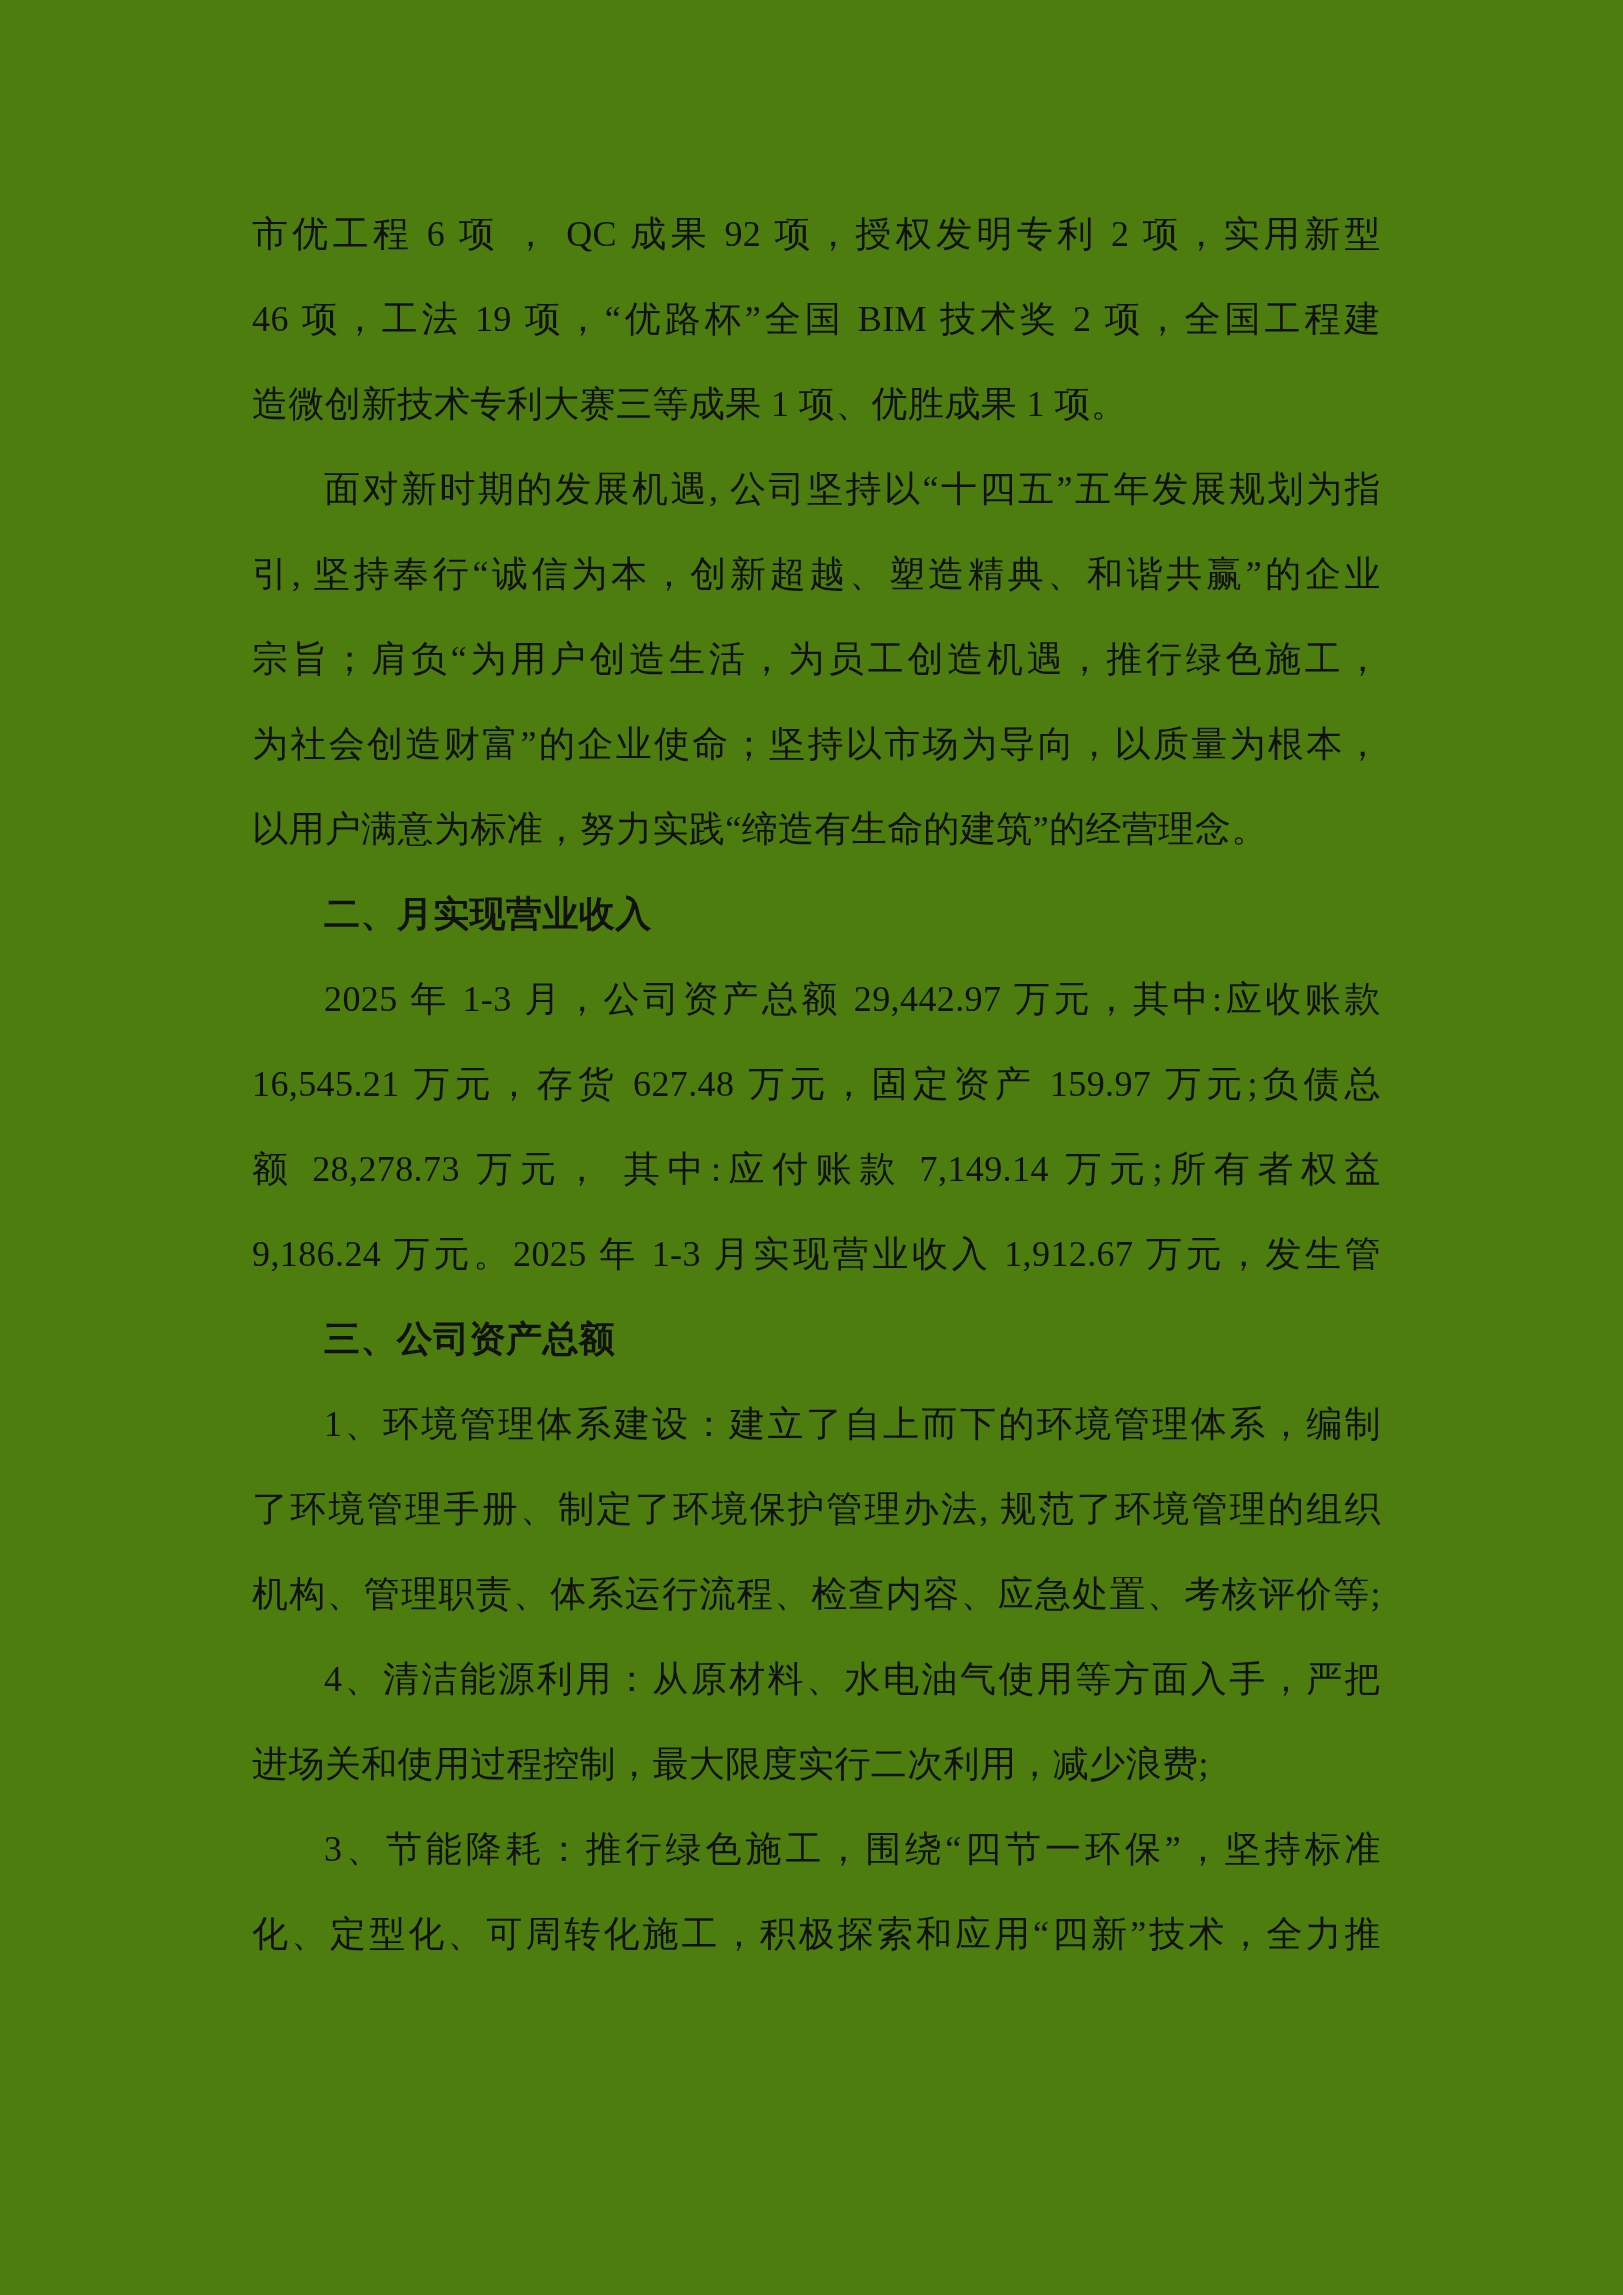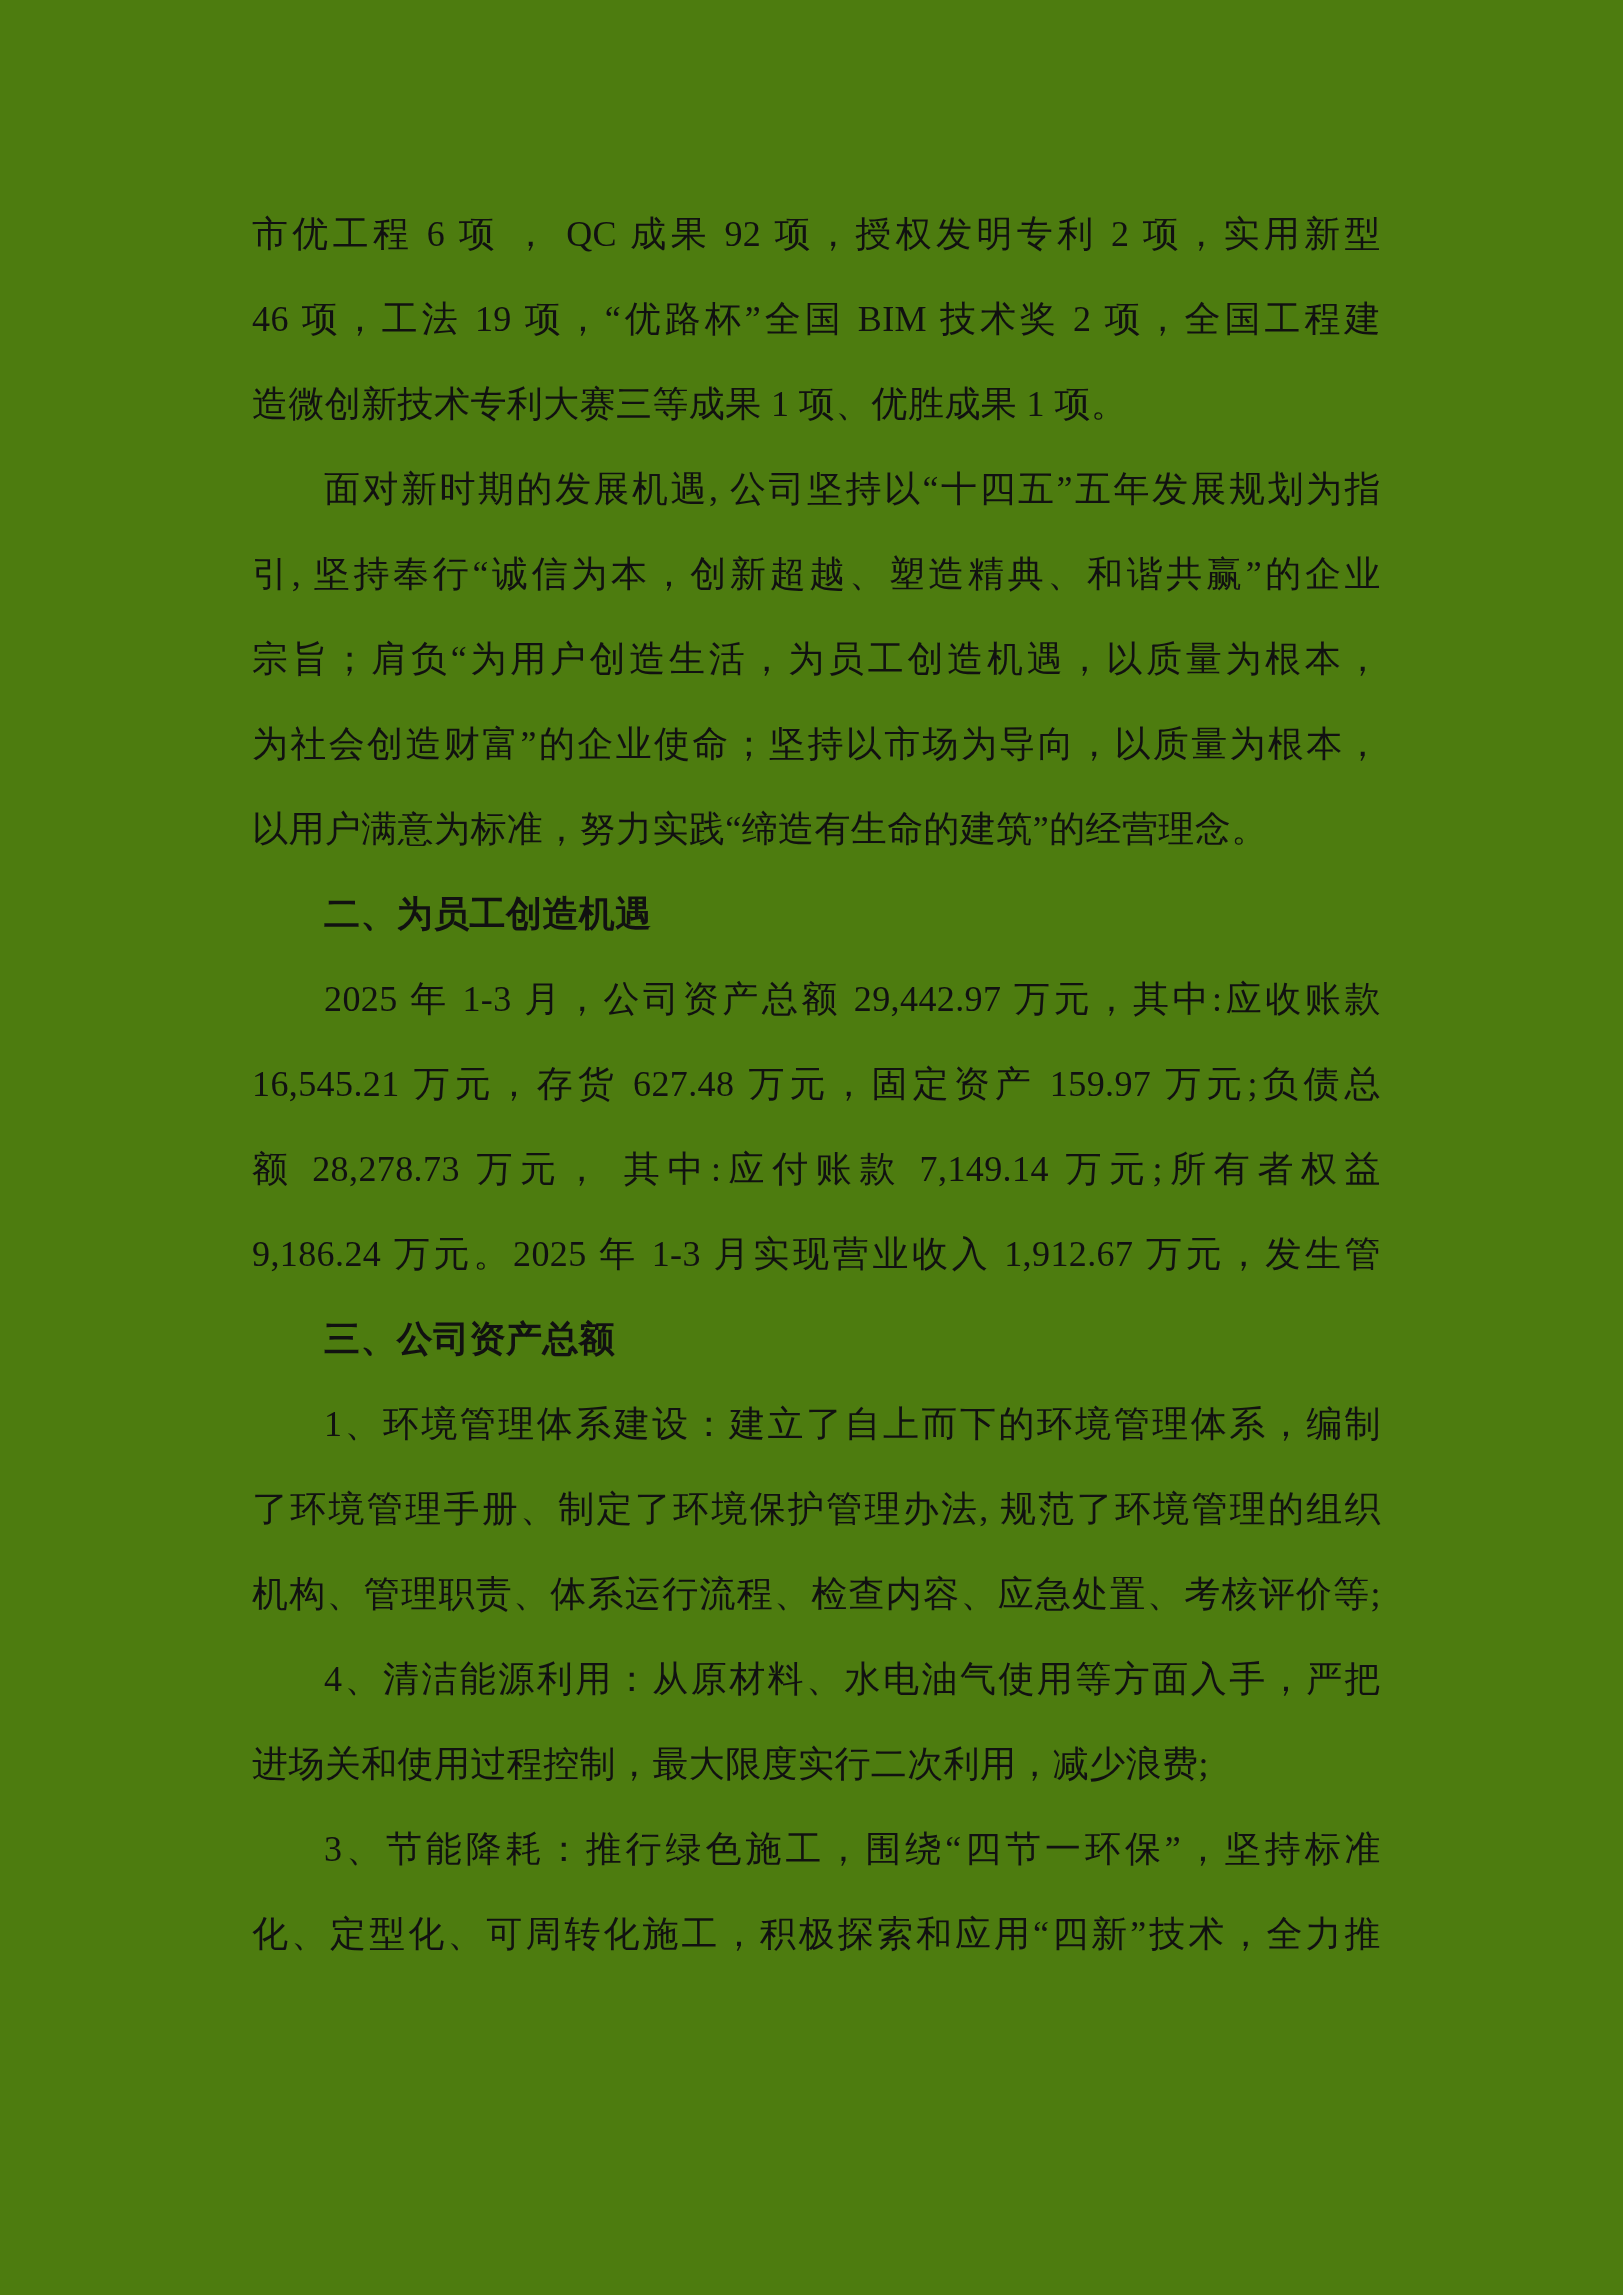--- a/index.html
+++ b/index.html
@@ -44,24 +44,24 @@
 </head>
 <body>
 
 <div class="page">
   <div class="doc" id="doc">
       <div class="line justify">市优工程 6 项 ， QC 成果 92 项，授权发明专利 2 项，实用新型</div>
       <div class="line justify">46 项，工法 19 项，“优路杯”全国 BIM 技术奖 2 项，全国工程建</div>
       <div class="line">造微创新技术专利大赛三等成果 1 项、优胜成果 1 项。</div>
       <div class="line justify indent">面对新时期的发展机遇, 公司坚持以“十四五”五年发展规划为指</div>
       <div class="line justify">引, 坚持奉行“诚信为本，创新超越、塑造精典、和谐共赢”的企业</div>
-      <div class="line justify">宗旨；肩负“为用户创造生活，为员工创造机遇，以质量为根本，</div>
+      <div class="line justify">宗旨；肩负“为用户创造生活，为员工创造机遇，推行绿色施工，</div>
       <div class="line justify">为社会创造财富”的企业使命；坚持以市场为导向，以质量为根本，</div>
       <div class="line">以用户满意为标准，努力实践“缔造有生命的建筑”的经营理念。</div>
-      <div class="line indent bold">二、为员工创造机遇</div>
+      <div class="line indent bold">二、月实现营业收入</div>
       <div class="line justify indent">2025 年 1-3 月，公司资产总额 29,442.97 万元，其中:应收账款</div>
       <div class="line justify">16,545.21 万元，存货 627.48 万元，固定资产 159.97 万元;负债总</div>
       <div class="line justify">额 28,278.73 万元， 其中:应付账款 7,149.14 万元;所有者权益</div>
       <div class="line justify">9,186.24 万元。2025 年 1-3 月实现营业收入 1,912.67 万元，发生管</div>
       <div class="line indent bold">三、公司资产总额</div>
       <div class="line justify indent">1、环境管理体系建设：建立了自上而下的环境管理体系，编制</div>
       <div class="line justify">了环境管理手册、制定了环境保护管理办法, 规范了环境管理的组织</div>
       <div class="line justify">机构、管理职责、体系运行流程、检查内容、应急处置、考核评价等;</div>
       <div class="line justify indent">4、清洁能源利用：从原材料、水电油气使用等方面入手，严把</div>
       <div class="line">进场关和使用过程控制，最大限度实行二次利用，减少浪费;</div>

